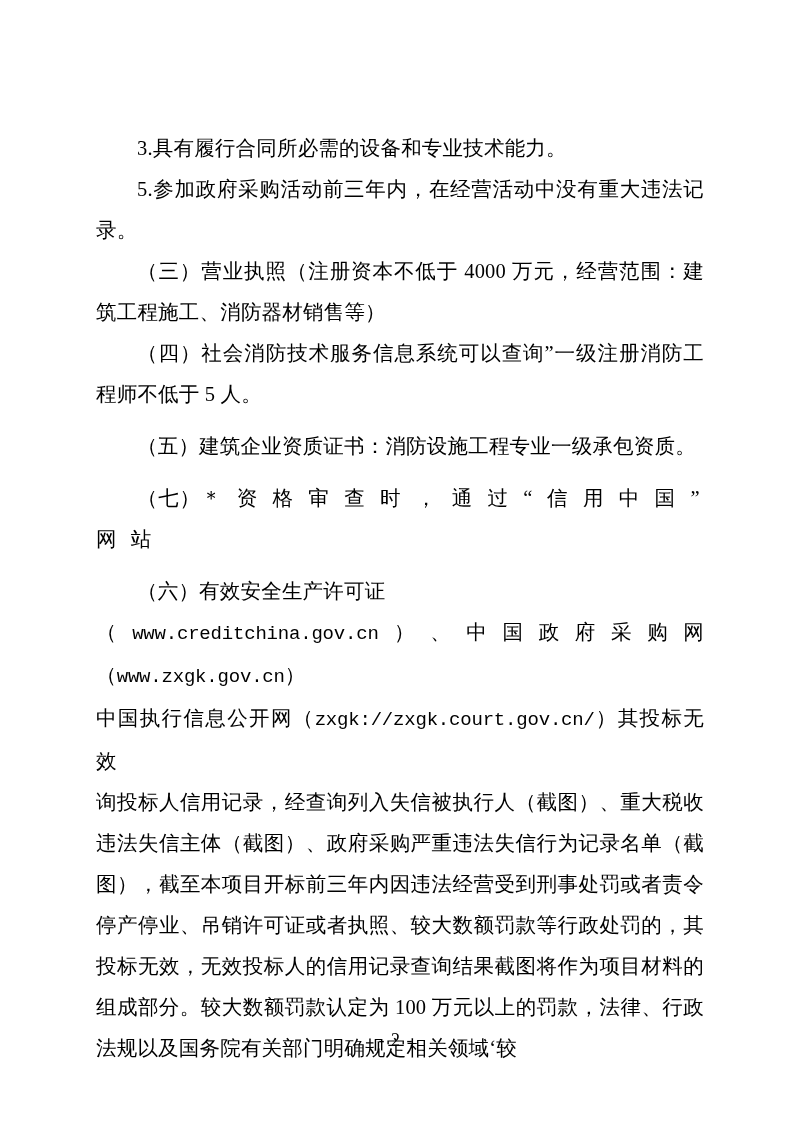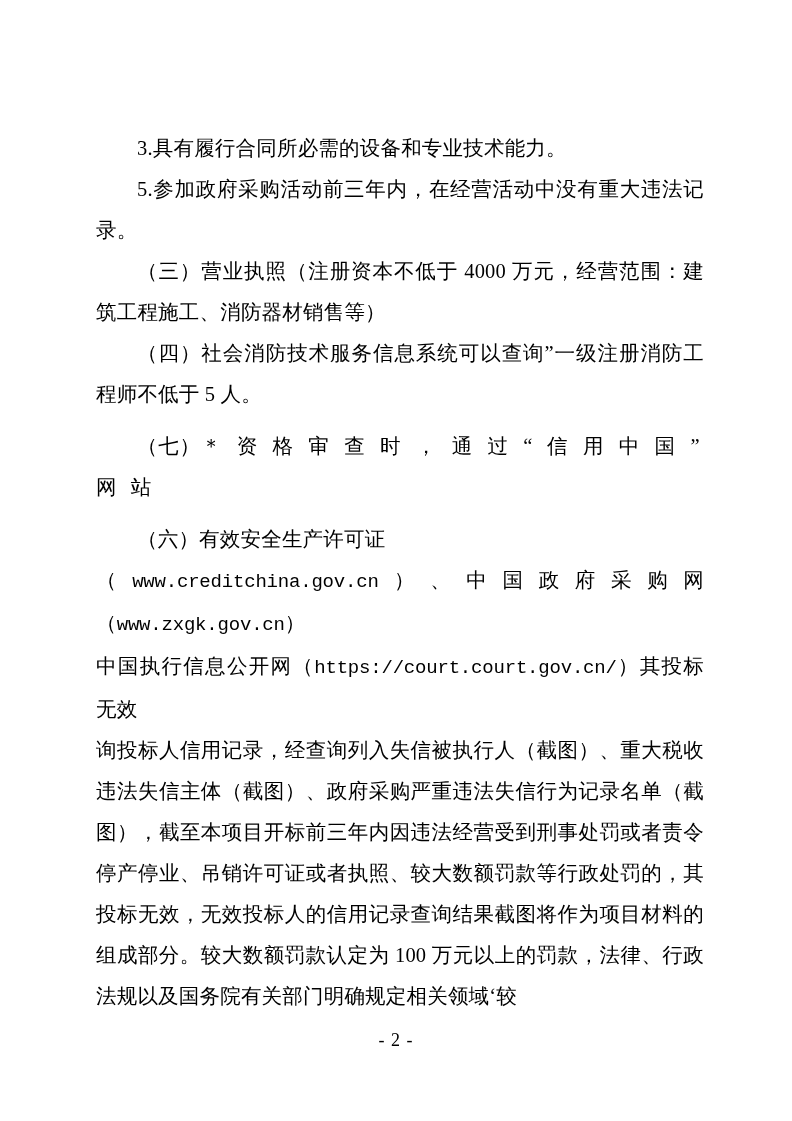--- a/index.html
+++ b/index.html
@@ -65,29 +65,30 @@
 </head>
 <body>
 
 <div class="page">
   <div class="content">
 
     <p class="para indent">3.具有履行合同所必需的设备和专业技术能力。</p>
     <p class="para indent">5.参加政府采购活动前三年内，在经营活动中没有重大违法记录。</p>
     <p class="para indent">（三）营业执照（注册资本不低于 4000 万元，经营范围：建筑工程施工、消防器材销售等）</p>
     <p class="para indent">（四）社会消防技术服务信息系统可以查询”一级注册消防工程师不低于 5 人。</p>
+    <p class="para indent loose">（五）建筑企业资质证书：消防设施工程专业一级承包资质。</p>
     <p class="para loose" style="text-indent:41px;">
       <span>（七）</span><span class="tracked">＊ 资 格 审 查 时 ， 通 过 “ 信 用 中 国 ” 网 站</span>
     </p>
 
     <p class="para indent loose">（六）有效安全生产许可证</p>
     <p class="para">
       <span>（</span><span class="mono">www.creditchina.gov.cn</span><span>）、中国政府采购网（</span><span class="mono">www.zxgk.gov.cn</span><span>）</span>
     </p>
     <p class="para">
-      <span>中国执行信息公开网（</span><span class="mono">https://court.court.gov.cn/</span><span>）其投标无效</span>
+      <span>中国执行信息公开网（</span><span class="mono">zxgk://zxgk.court.gov.cn/</span><span>）其投标无效</span>
     </p>
     <p class="para">询投标人信用记录，经查询列入失信被执行人（截图）、重大税收违法失信主体（截图）、政府采购严重违法失信行为记录名单（截图），截至本项目开标前三年内因违法经营受到刑事处罚或者责令停产停业、吊销许可证或者执照、较大数额罚款等行政处罚的，其投标无效，无效投标人的信用记录查询结果截图将作为项目材料的组成部分。较大数额罚款认定为 100 万元以上的罚款，法律、行政法规以及国务院有关部门明确规定相关领域‘较</p>
 
   </div>
 
   <div class="footer">- 2 -</div>
 </div>
 
 </body></html>

